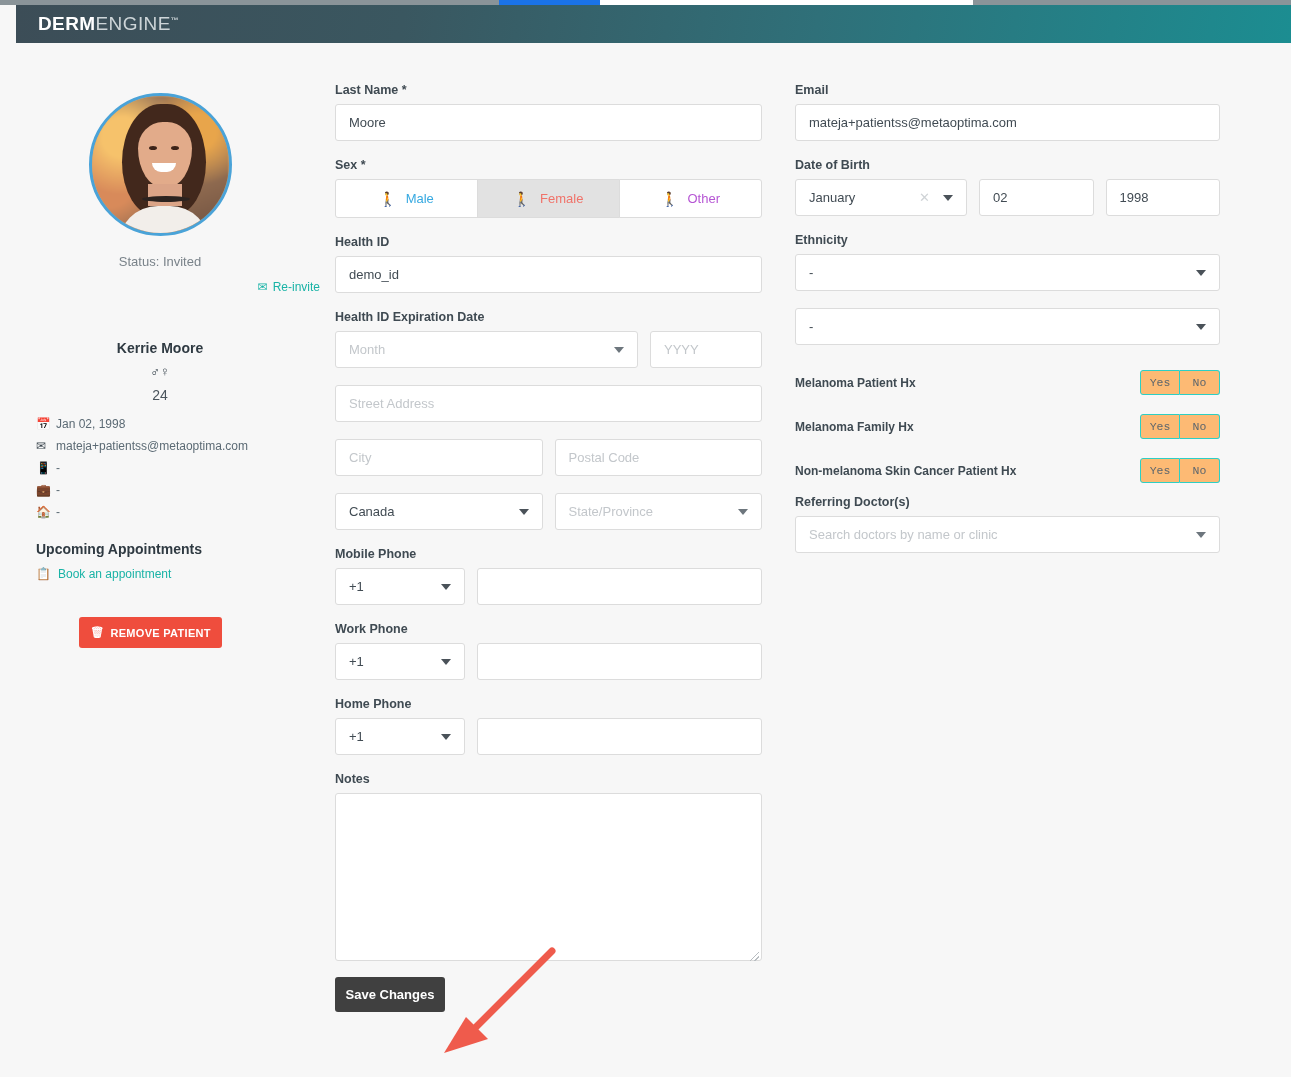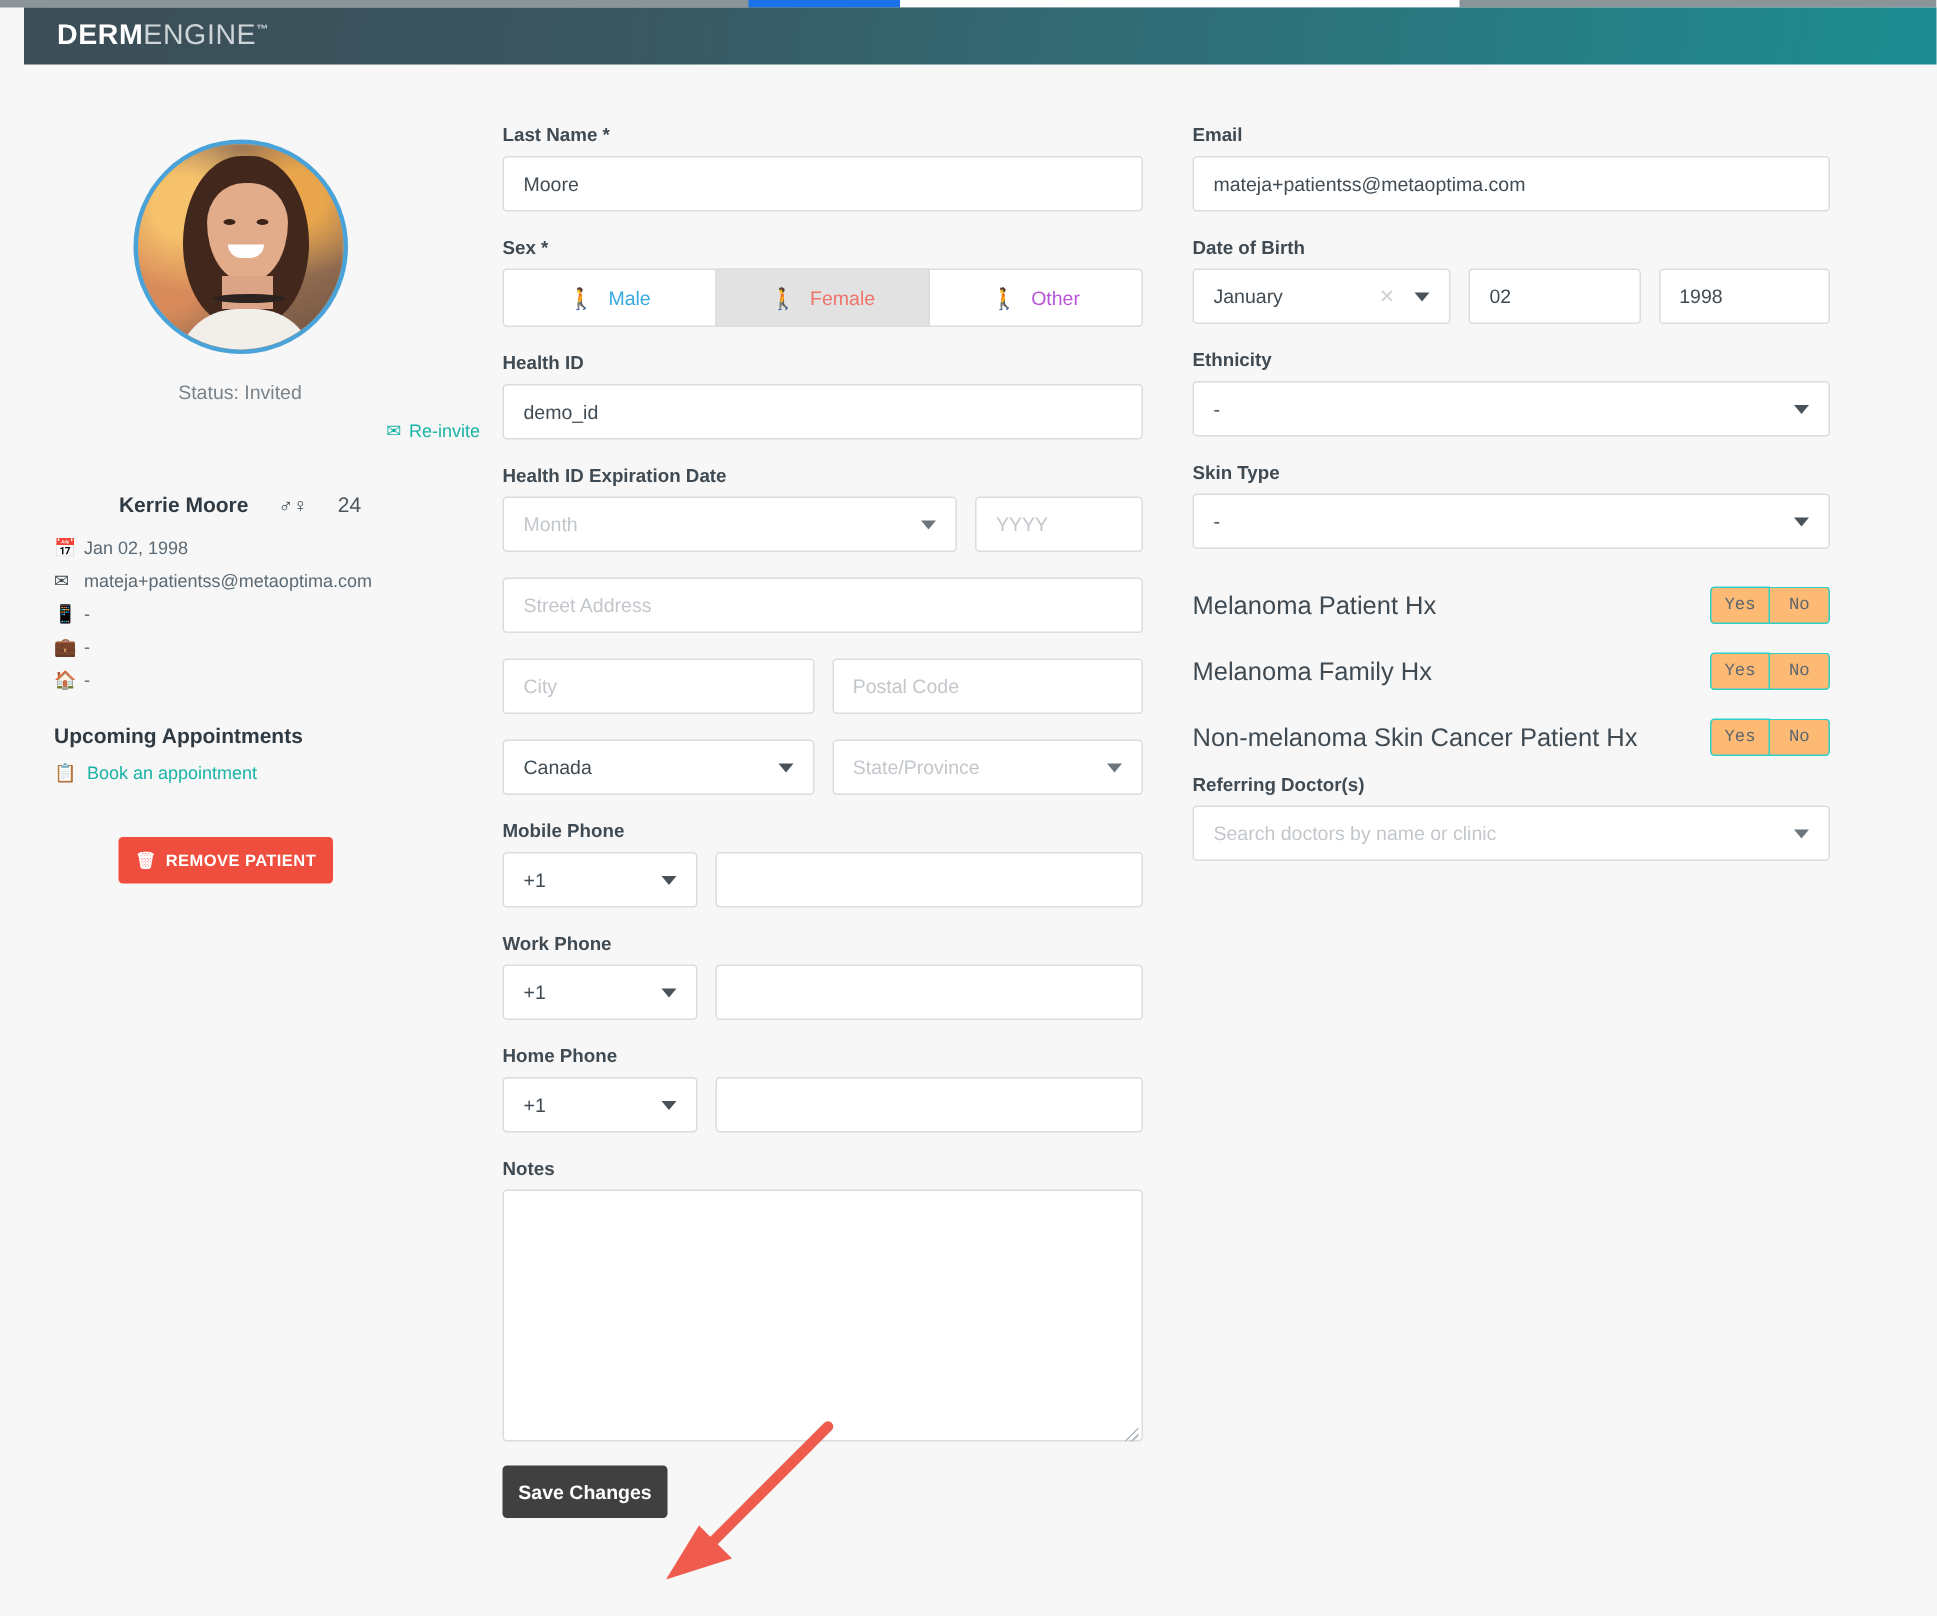--- a/index.html
+++ b/index.html
@@ -106,23 +106,23 @@
     margin-top: 18px; text-align: center;
     font-size: 13px; color: #7a838a;
   }
   .reinvite {
     margin-top: 11px; text-align: right;
     font-size: 12px; color: #19b3a6; cursor: pointer;
   }
   .reinvite .env { margin-right: 5px; letter-spacing: 0; }
 
   .patient-name-row {
-    margin-top: 34px; text-align: center;
+    margin-top: 46px; text-align: center;
     font-size: 14px; font-weight: 700; color: #2f3a42;
-    display: flex; justify-content: center; align-items: center; gap: 20px;
+    display: flex; justify-content: center; align-items: center; gap: 8px; flex-direction: column;
   }
   .patient-name-row .gender-ico { font-size: 13px; color: #3b4750; }
   .patient-name-row .age { font-weight: 400; color: #4a545c; }
 
   .info-list { margin: 10px 0 0 36px; }
   .info-row {
     display: flex; align-items: center;
     height: 22px; font-size: 12px; color: #5b6a74;
   }
   .info-row .ico {
@@ -225,21 +225,21 @@
     font-size: 13px; font-weight: 700;
     cursor: pointer;
     font-family: "Liberation Sans", sans-serif;
   }
 
   
   .yn-row {
     display: flex; align-items: center; justify-content: space-between;
     height: 27px; margin-bottom: 17px;
   }
-  .yn-label { font-size: 17px; font-weight: 400; color: #3f4a52; }
+  .yn-label { font-size: 12px; font-weight: 700; color: #3f4a52; }
   .yn-group { display: flex; }
   .yn-group .yn {
     width: 40px; height: 25px;
     border: 1px solid #2ecfc4; background: #fdba74;
     display: flex; align-items: center; justify-content: center;
     font-size: 11.5px; color: #5d666d; cursor: pointer; font-family: Liberation Mono, monospace;
   }
   .yn-group .yn:first-child { border-radius: 3px 0 0 3px; }
   .yn-group .yn:last-child { border-radius: 0 3px 3px 0; border-left: none; }
 
@@ -453,21 +453,20 @@
 
     <div class="fgroup">
       <label class="fld-label">Ethnicity</label>
       <div class="sel">
         <span class="val">-</span>
         <span class="caret"></span>
       </div>
     </div>
 
     <div class="fgroup" style="margin-bottom:24px">
-      <label class="fld-label">Skin Type</label>
       <div class="sel">
         <span class="val">-</span>
         <span class="caret"></span>
       </div>
     </div>
 
     <div class="yn-row">
       <span class="yn-label">Melanoma Patient Hx</span>
       <div class="yn-group">
         <div class="yn">Yes</div>

